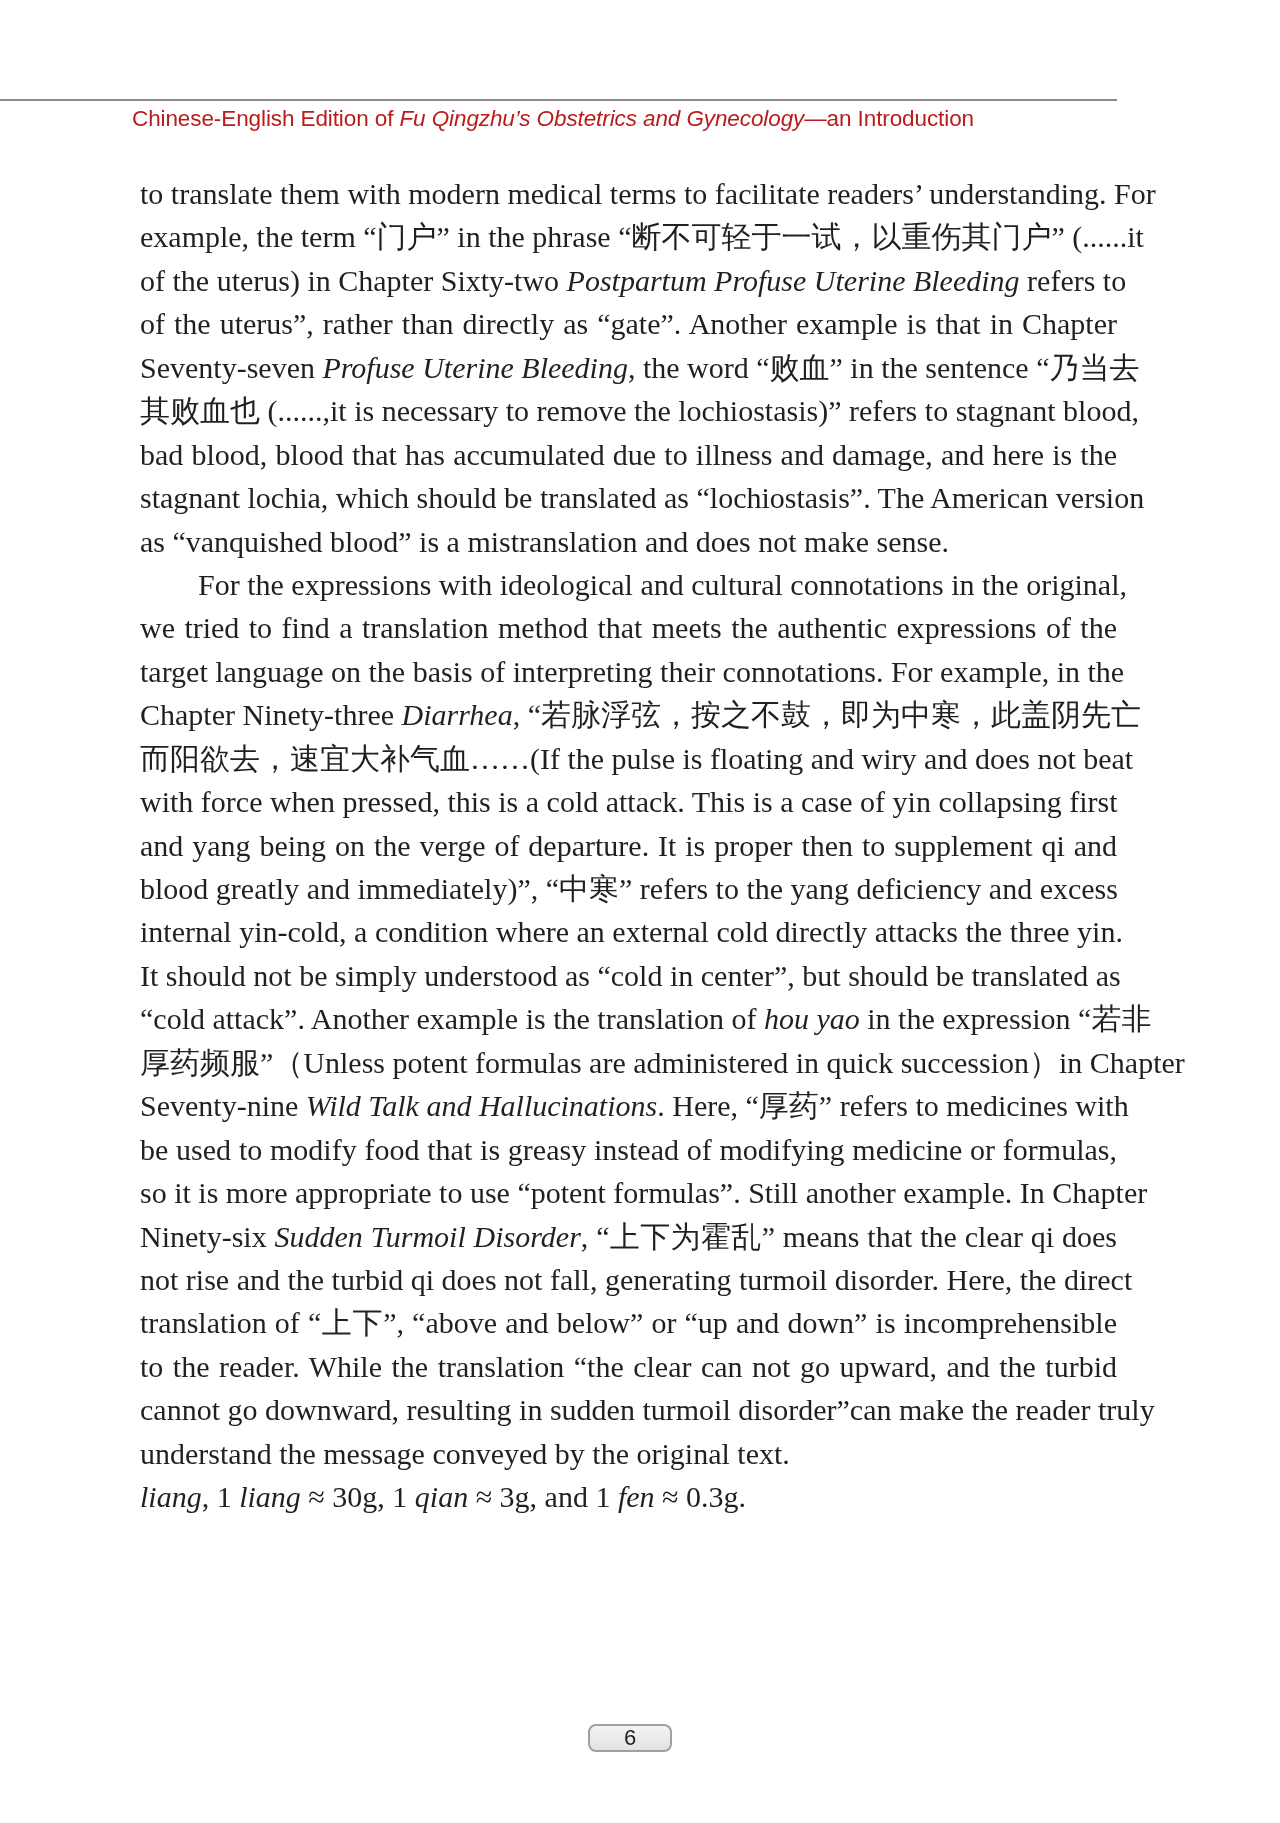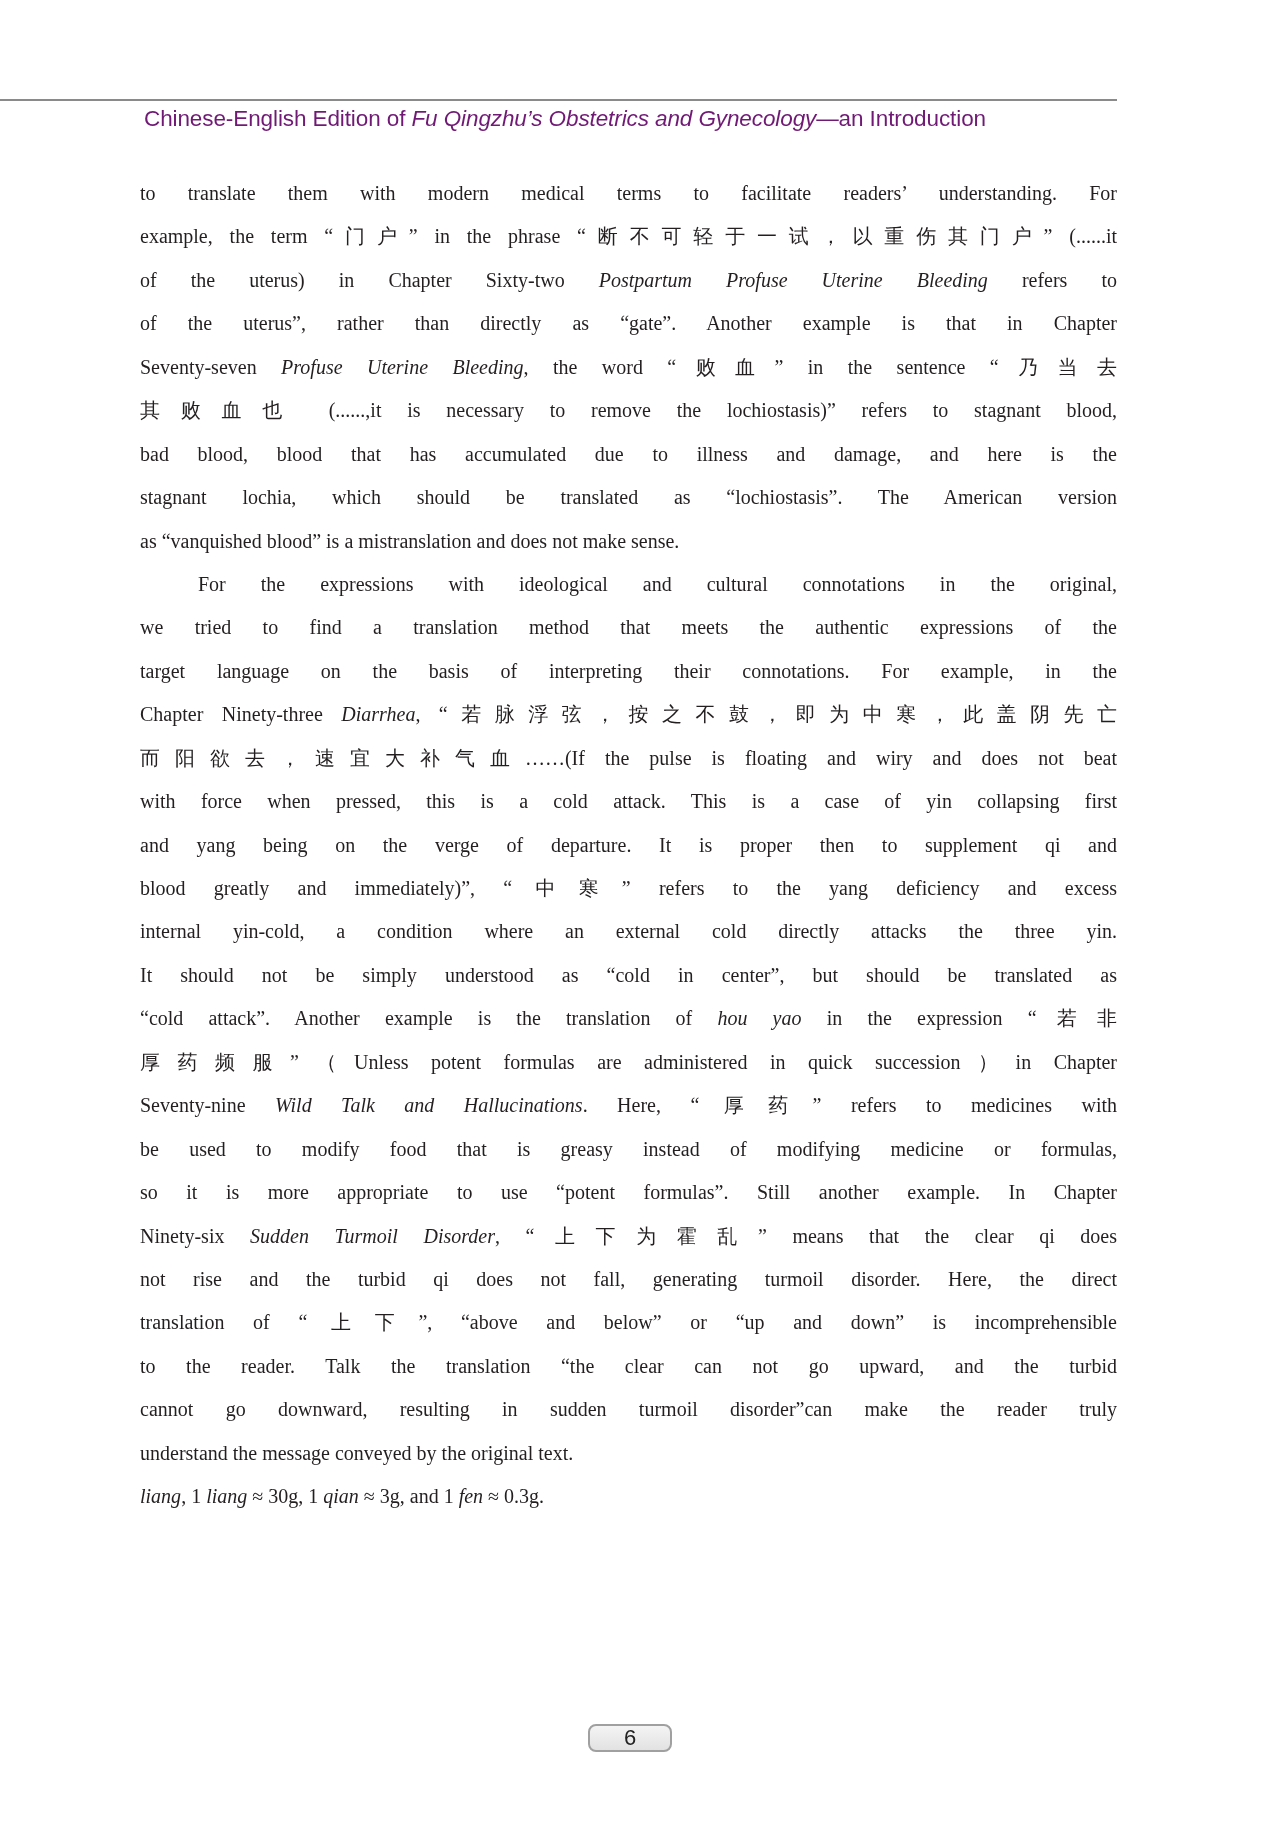--- a/index.html
+++ b/index.html
@@ -2,28 +2,28 @@
 <html><head>
 <meta charset="utf-8">
 <style>
   html, body { margin: 0; padding: 0; background: #ffffff; }
   body { width: 1280px; height: 1823px; position: relative; overflow: hidden; }
   .header-rule {
     position: absolute; left: 0; top: 99px; width: 1117px; height: 2px;
     background: #8a8a8a;
   }
   .running-header {
-    position: absolute; left: 144px; top: 106px; width: 977px;
+    position: absolute; left: 132px; top: 106px; width: 977px;
     font-family: "Liberation Sans", sans-serif; font-size: 22.5px;
-    color: #701a75; white-space: nowrap; letter-spacing: -0.1px;
+    color: #b91c1c; white-space: nowrap; letter-spacing: -0.1px;
   }
   .running-header i { font-style: italic; }
   .body-text {
     position: absolute; left: 140px; top: 172px; width: 977px;
-    font-family: "Liberation Serif", serif; font-size: 20px;
+    font-family: "Liberation Serif", serif; font-size: 30px;
     line-height: 43.45px; color: #231f20;
   }
   .line {
     display: block; white-space: nowrap; text-align: justify;
     text-align-last: justify; height: 43.45px;
   }
   .line.last { text-align-last: left; }
   .line.indent { padding-left: 58px; }
   .line i { }
   .page-number {
@@ -64,19 +64,19 @@
     <div class="line"><span>internal yin-cold, a condition where an external cold directly attacks the three yin.</span></div>
     <div class="line"><span>It should not be simply understood as “cold in center”, but should be translated as</span></div>
     <div class="line"><span>“cold attack”. Another example is the translation of </span><i>hou yao</i><span> in the expression “若非</span></div>
     <div class="line"><span>厚药频服”（Unless potent formulas are administered in quick succession）in Chapter</span></div>
     <div class="line"><span>Seventy-nine </span><i>Wild Talk and Hallucinations</i><span>. Here, “厚药” refers to medicines with</span></div>
     <div class="line"><span>be used to modify food that is greasy instead of  modifying medicine or formulas,</span></div>
     <div class="line"><span>so it is more appropriate to use “potent formulas”. Still another example. In Chapter</span></div>
     <div class="line"><span>Ninety-six </span><i>Sudden Turmoil Disorder</i><span>, “上下为霍乱” means that the clear qi does</span></div>
     <div class="line"><span>not rise and the turbid qi does not fall, generating turmoil disorder. Here, the direct</span></div>
     <div class="line"><span>translation of “上下”, “above and below” or “up and down” is incomprehensible</span></div>
-    <div class="line"><span>to the reader. Talk the translation “the clear can not go upward, and the turbid</span></div>
+    <div class="line"><span>to the reader. While the translation “the clear can not go upward, and the turbid</span></div>
     <div class="line"><span>cannot go downward, resulting in sudden turmoil disorder”can make the reader truly</span></div>
     <div class="line last"><span>understand the message conveyed by the original text.</span></div>
     <div class="line last"><i>liang</i><span>, 1 </span><i>liang</i><span> ≈ 30g, 1 </span><i>qian</i><span> ≈ 3g, and 1 </span><i>fen</i><span> ≈ 0.3g.</span></div>
   </div>
 
 <div class="page-number">6</div>
 
 </body></html>

